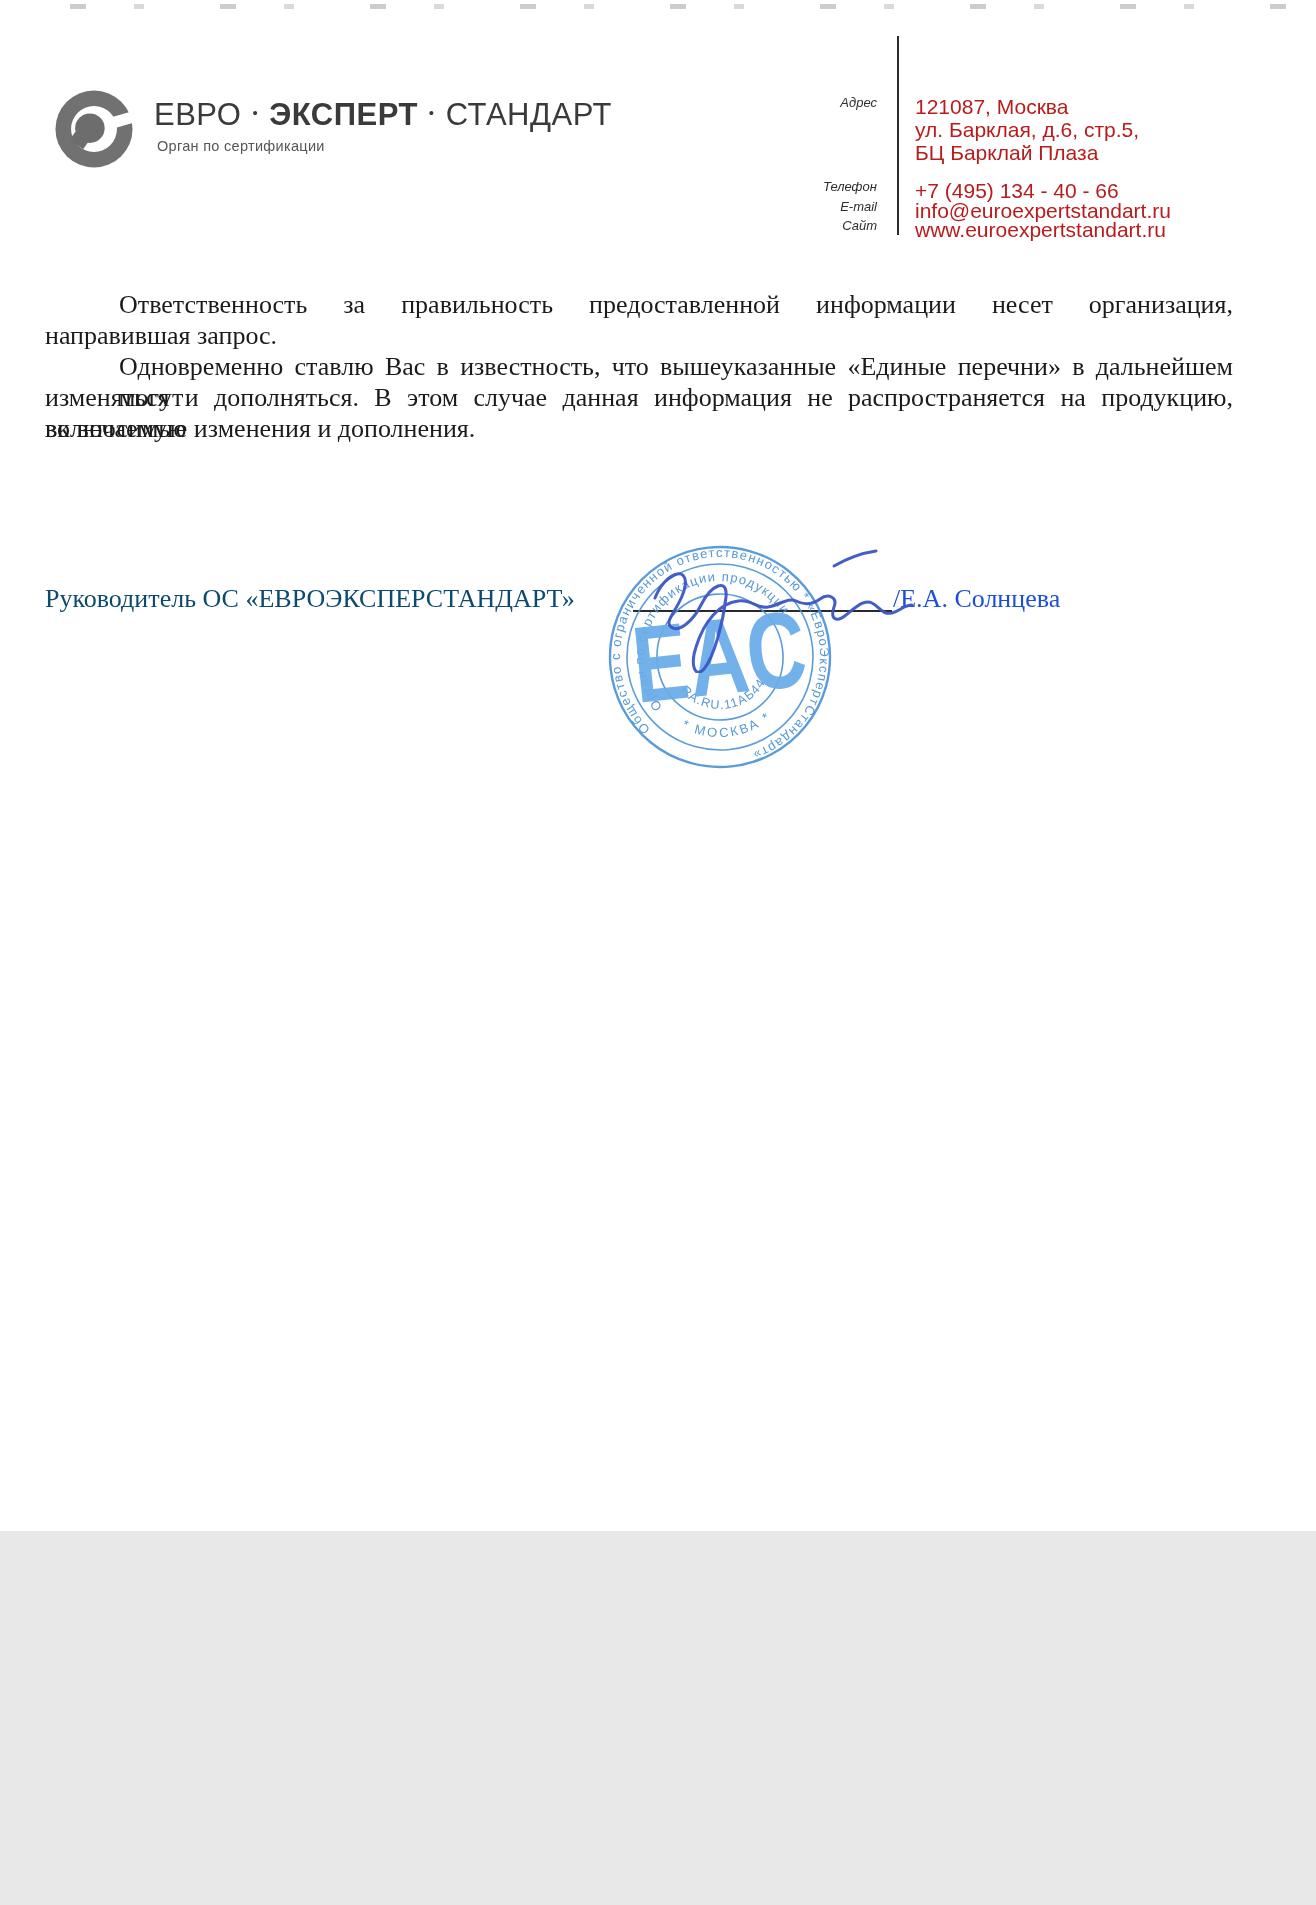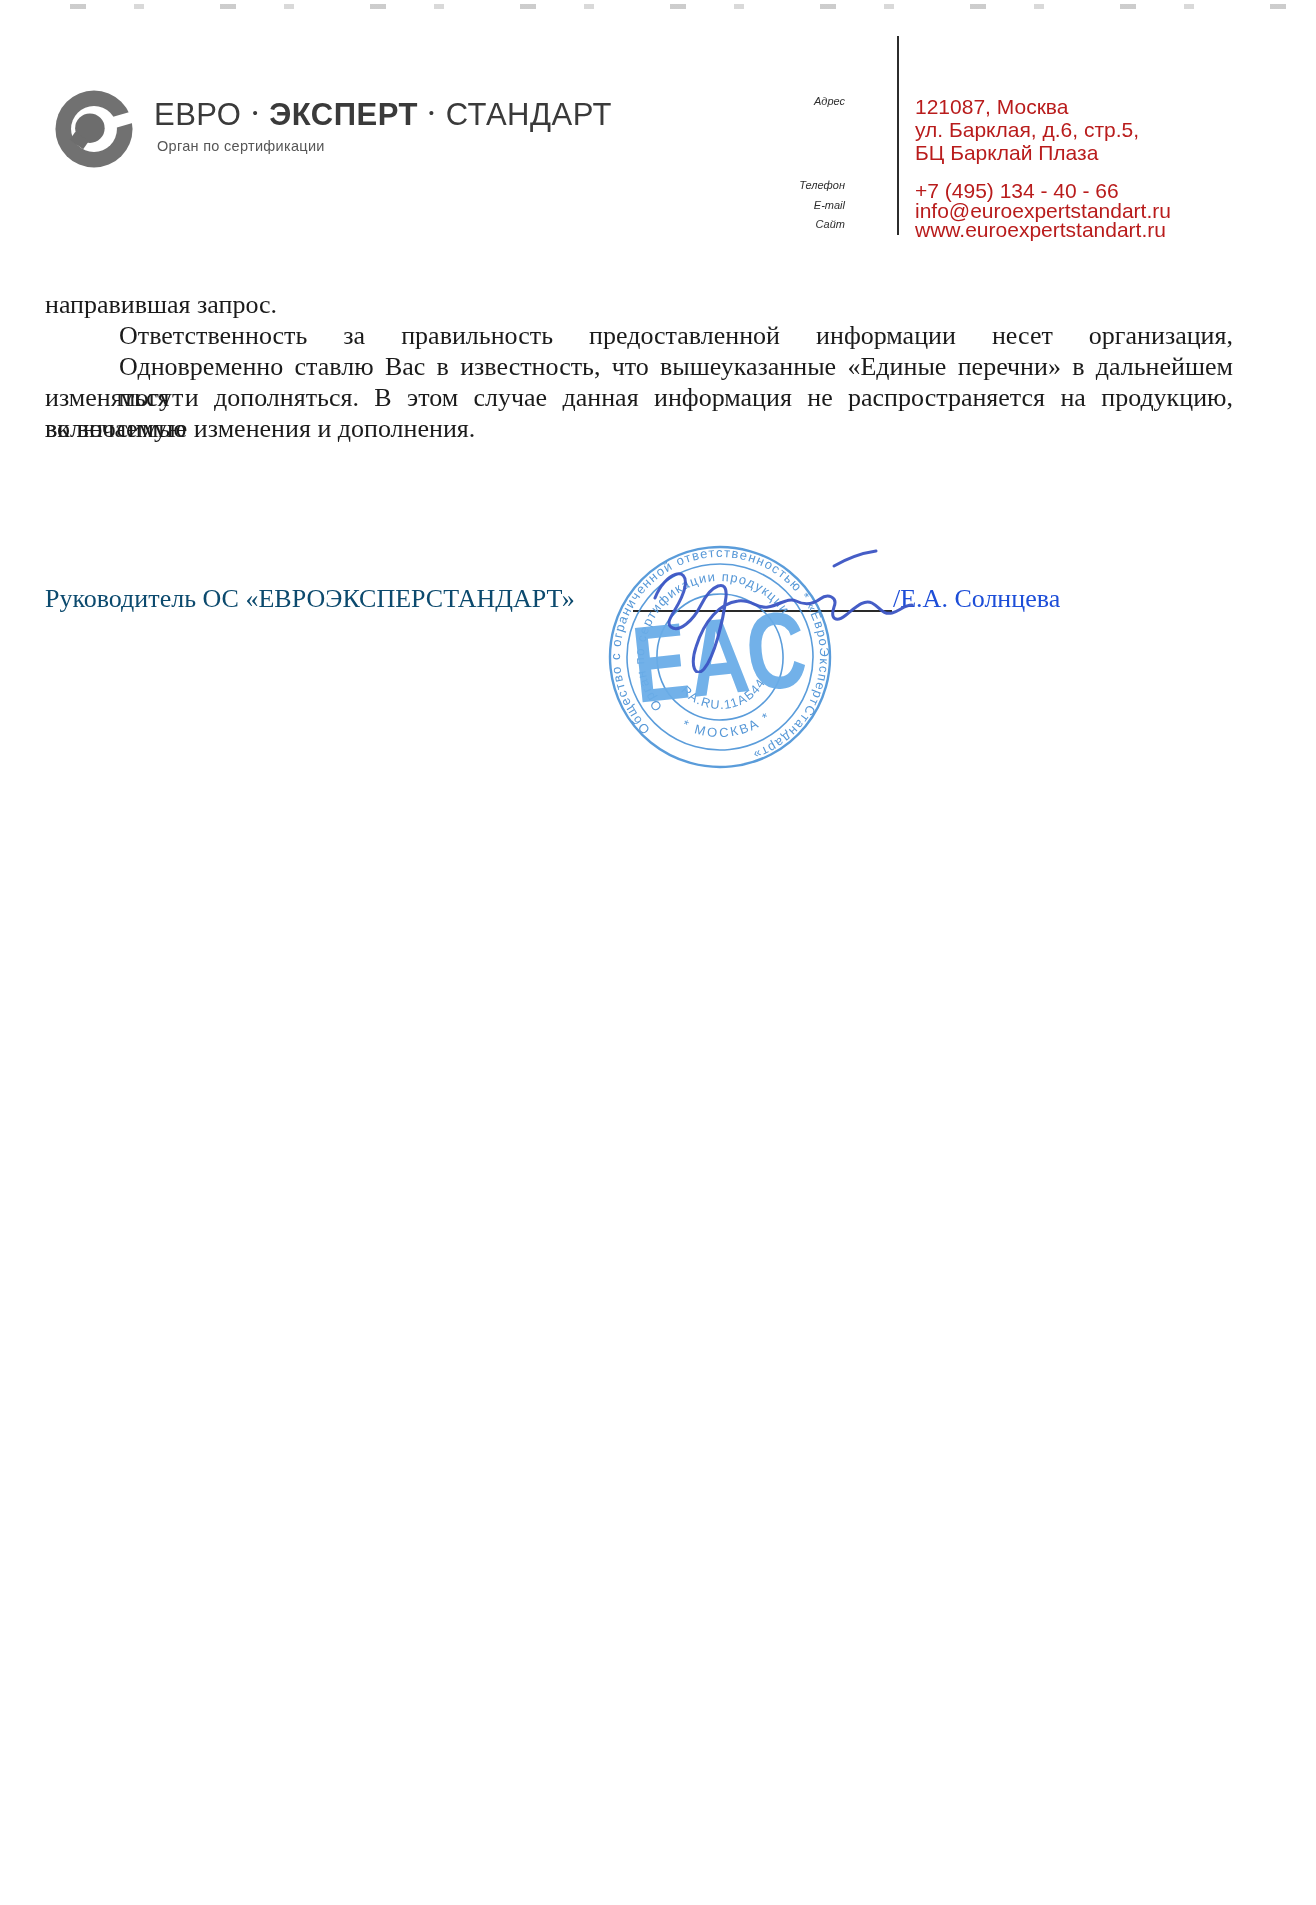--- a/index.html
+++ b/index.html
@@ -1,29 +1,29 @@
 <!DOCTYPE html>
 <html><head>
 <meta charset="utf-8">
 <style>
   html,body{margin:0;padding:0;background:#e8e8e8;}
-  .page{position:relative;width:1316px;height:1905px;background:#ffffff;margin:0 auto;
+  .page{position:relative;width:1316px;height:1531px;background:#ffffff;margin:0 auto;
         font-family:"Liberation Sans",sans-serif;overflow:hidden;}
   .abs{position:absolute;}
   
   .scan-top{top:4px;left:70px;right:30px;height:5px;opacity:.45;
     background:repeating-linear-gradient(90deg,#8f8f8f 0 16px,transparent 16px 64px,#ababab 64px 74px,transparent 74px 150px);}
   
   .logo{left:53px;top:88px;width:82px;height:82px;}
   .brand{left:154px;top:97px;font-size:31px;color:#3a3a3a;letter-spacing:.5px;white-space:nowrap;}
   .brand .bold{font-weight:bold;}
   .brand .sep{display:inline-block;font-size:15px;vertical-align:7px;margin:0 11px;color:#3a3a3a;}
   .subtitle{left:157px;top:138px;font-size:14.5px;color:#565656;letter-spacing:.3px;}
   .vdiv{left:897px;top:36px;width:2px;height:199px;background:#2c2c2c;}
-  .clabel{width:150px;left:695px;text-align:right;font-style:italic;font-size:11px;color:#2d2d2d;}
+  .clabel{width:150px;left:727px;text-align:right;font-style:italic;font-size:13px;color:#2d2d2d;}
   .cval{left:915px;font-size:21px;color:#b91c1c;white-space:nowrap;}
   
   .body-block{left:45px;top:289px;width:1188px;font-family:"Liberation Serif",serif;
               font-size:26px;color:#1b1b1b;}
   .bline{height:31px;line-height:31px;white-space:normal;}
   .jl{text-align:justify;text-align-last:justify;}
   .ind{padding-left:74px;}
   
   .sig-title{left:45px;top:584px;font-family:"Liberation Serif",serif;font-size:26px;color:#0c4a6e;white-space:nowrap;}
   .sig-line{left:633px;top:610px;width:259px;border-top:2px solid #2a2a2a;height:0;}
@@ -61,22 +61,22 @@
   <div class="abs clabel" style="top:179px">Телефон</div>
   <div class="abs cval" style="top:179px">+7 (495) 134 - 40 - 66</div>
 
   <div class="abs clabel" style="top:199px">E-mail</div>
   <div class="abs cval" style="top:199px">info@euroexpertstandart.ru</div>
 
   <div class="abs clabel" style="top:218px">Сайт</div>
   <div class="abs cval" style="top:218px">www.euroexpertstandart.ru</div>
 
   <div class="abs body-block">
+    <div class="bline jl ind">Ответственность за правильность предоставленной информации несет организация,</div>
     <div class="bline">направившая запрос.</div>
-    <div class="bline jl ind">Ответственность за правильность предоставленной информации несет организация,</div>
     <div class="bline jl ind">Одновременно ставлю Вас в известность, что вышеуказанные «Единые перечни» в дальнейшем могут</div>
     <div class="bline jl">изменяться и дополняться. В этом случае данная информация не распространяется на продукцию, включаемую</div>
     <div class="bline">во вносимые изменения и дополнения.</div>
   </div>
 
   <div class="abs sig-title">Руководитель ОС «ЕВРОЭКСПЕРСТАНДАРТ»</div>
   <div class="abs sig-line"></div>
   <div class="abs sig-name">/Е.А. Солнцева</div>
 
   <svg class="abs stamp" viewBox="-114 -114 228 228">

